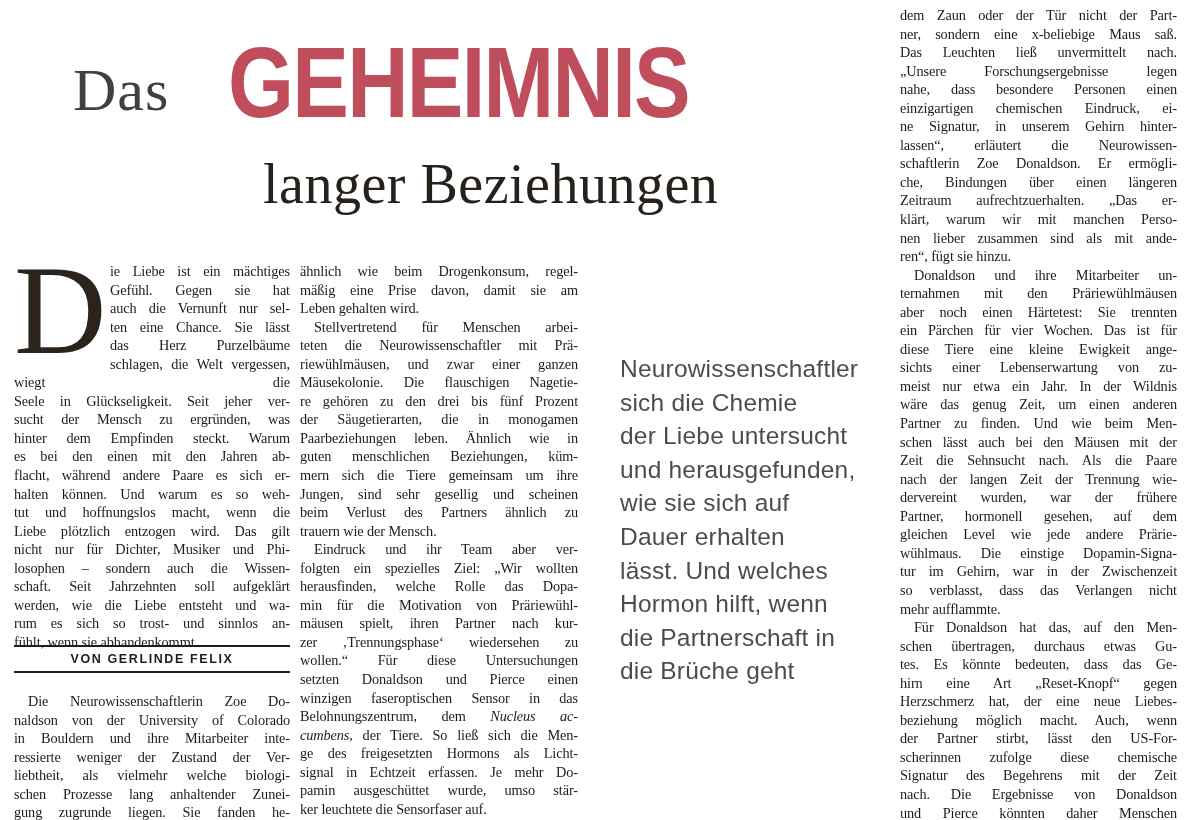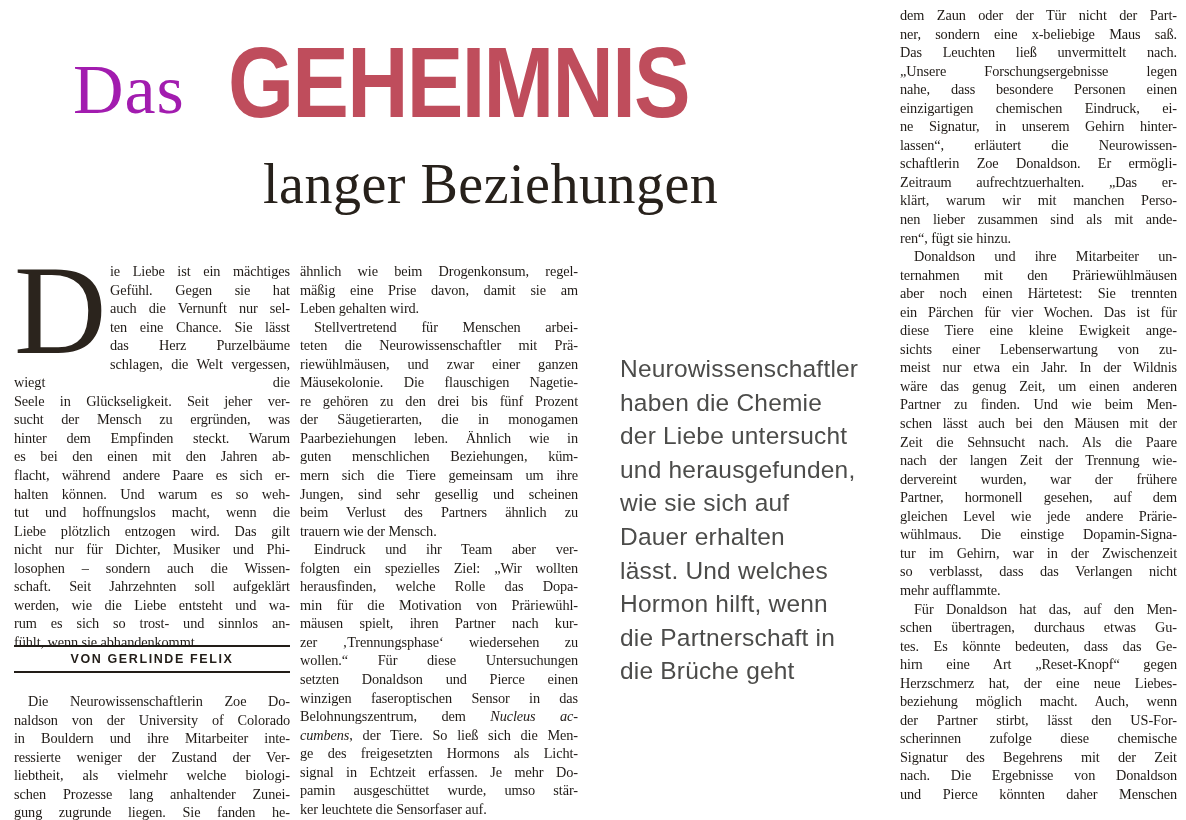--- a/index.html
+++ b/index.html
@@ -8,22 +8,22 @@
     width:1186px;height:820px;
     background:#ffffff;
     overflow:hidden;
     font-family:"Liberation Serif", serif;
     color:var(--body,#1f1a16);
   }
   
   .hl-das{
     position:absolute;left:73px;top:46px;
     font-family:"Liberation Serif", serif;
-    font-size:70px;line-height:88px;letter-spacing:1px;
-    color:#a21caf;white-space:nowrap;
+    font-size:60px;line-height:88px;letter-spacing:1px;
+    color:#404040;white-space:nowrap;
   }
   .hl-geheimnis{
     position:absolute;left:228px;top:32px;
     font-family:"Liberation Sans", sans-serif;
     font-weight:700;font-size:101px;line-height:101px;letter-spacing:-2px;
     color:var(--accent,#bf4d5c);
     transform:scaleX(0.84);transform-origin:left top;
     white-space:nowrap;
   }
   .hl-line2{
@@ -140,41 +140,42 @@
       <div class="line"><span>Belohnungszentrum, dem </span><i>Nucleus ac-</i></div>
       <div class="line"><i>cumbens</i><span>, der Tiere. So ließ sich die Men-</span></div>
       <div class="line"><span>ge des freigesetzten Hormons als Licht-</span></div>
       <div class="line"><span>signal in Echtzeit erfassen. Je mehr Do-</span></div>
       <div class="line"><span>pamin ausgeschüttet wurde, umso stär-</span></div>
       <div class="line last"><span>ker leuchtete die Sensorfaser auf.</span></div>
     </div>
 
   <div id="pull-quote">
       <div class="line"><span>Neurowissenschaftler</span></div>
-      <div class="line"><span>haben die Chemie</span></div>
+      <div class="line"><span>sich die Chemie</span></div>
       <div class="line"><span>der Liebe untersucht</span></div>
       <div class="line"><span>und herausgefunden,</span></div>
       <div class="line"><span>wie sie sich auf</span></div>
       <div class="line"><span>Dauer erhalten</span></div>
       <div class="line"><span>lässt. Und welches</span></div>
       <div class="line"><span>Hormon hilft, wenn</span></div>
       <div class="line"><span>die Partnerschaft in</span></div>
       <div class="line last"><span>die Brüche geht</span></div>
     </div>
 
   <div id="col4" class="col">
       <div class="line"><span>dem Zaun oder der Tür nicht der Part-</span></div>
       <div class="line"><span>ner, sondern eine x-beliebige Maus saß.</span></div>
       <div class="line"><span>Das Leuchten ließ unvermittelt nach.</span></div>
       <div class="line"><span>„Unsere Forschungsergebnisse legen</span></div>
       <div class="line"><span>nahe, dass besondere Personen einen</span></div>
       <div class="line"><span>einzigartigen chemischen Eindruck, ei-</span></div>
       <div class="line"><span>ne Signatur, in unserem Gehirn hinter-</span></div>
       <div class="line"><span>lassen“, erläutert die Neurowissen-</span></div>
       <div class="line"><span>schaftlerin Zoe Donaldson. Er ermögli-</span></div>
+      <div class="line"><span>che, Bindungen über einen längeren</span></div>
       <div class="line"><span>Zeitraum aufrechtzuerhalten. „Das er-</span></div>
       <div class="line"><span>klärt, warum wir mit manchen Perso-</span></div>
       <div class="line"><span>nen lieber zusammen sind als mit ande-</span></div>
       <div class="line last"><span>ren“, fügt sie hinzu.</span></div>
       <div class="line indent"><span>Donaldson und ihre Mitarbeiter un-</span></div>
       <div class="line"><span>ternahmen mit den Präriewühlmäusen</span></div>
       <div class="line"><span>aber noch einen Härtetest: Sie trennten</span></div>
       <div class="line"><span>ein Pärchen für vier Wochen. Das ist für</span></div>
       <div class="line"><span>diese Tiere eine kleine Ewigkeit ange-</span></div>
       <div class="line"><span>sichts einer Lebenserwartung von zu-</span></div>

